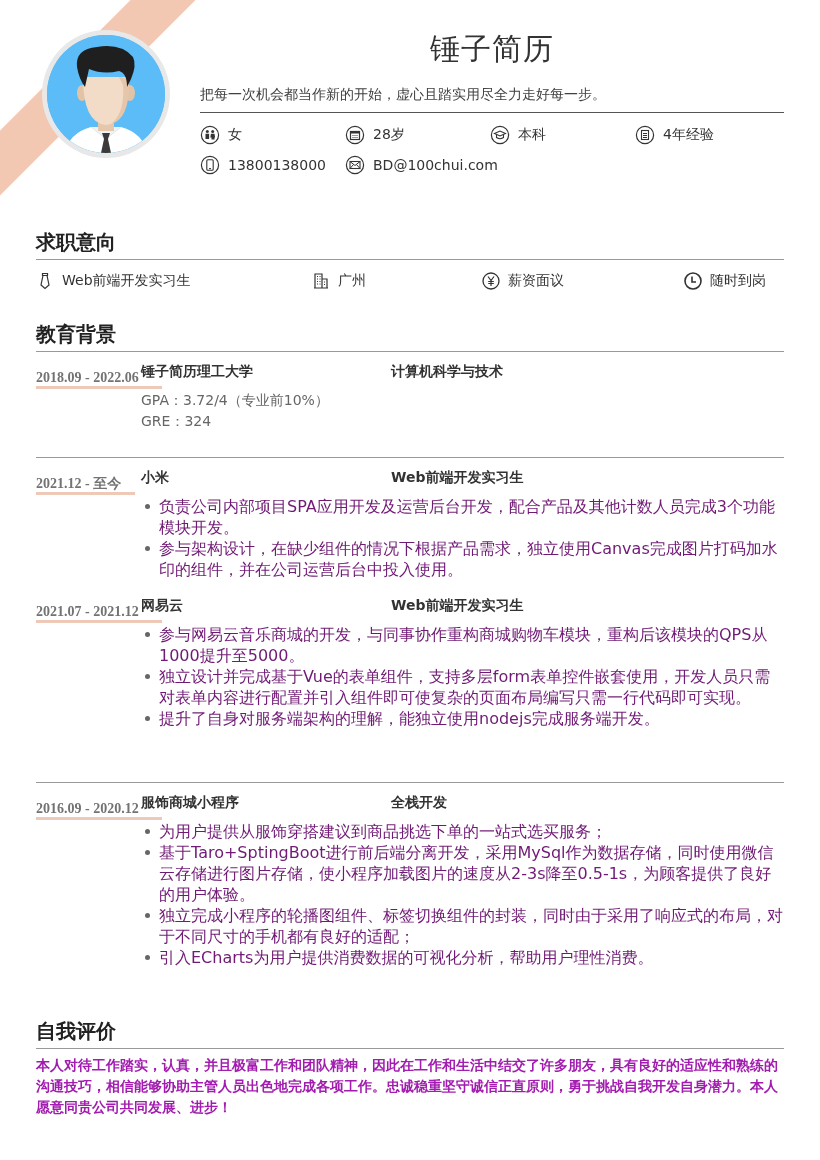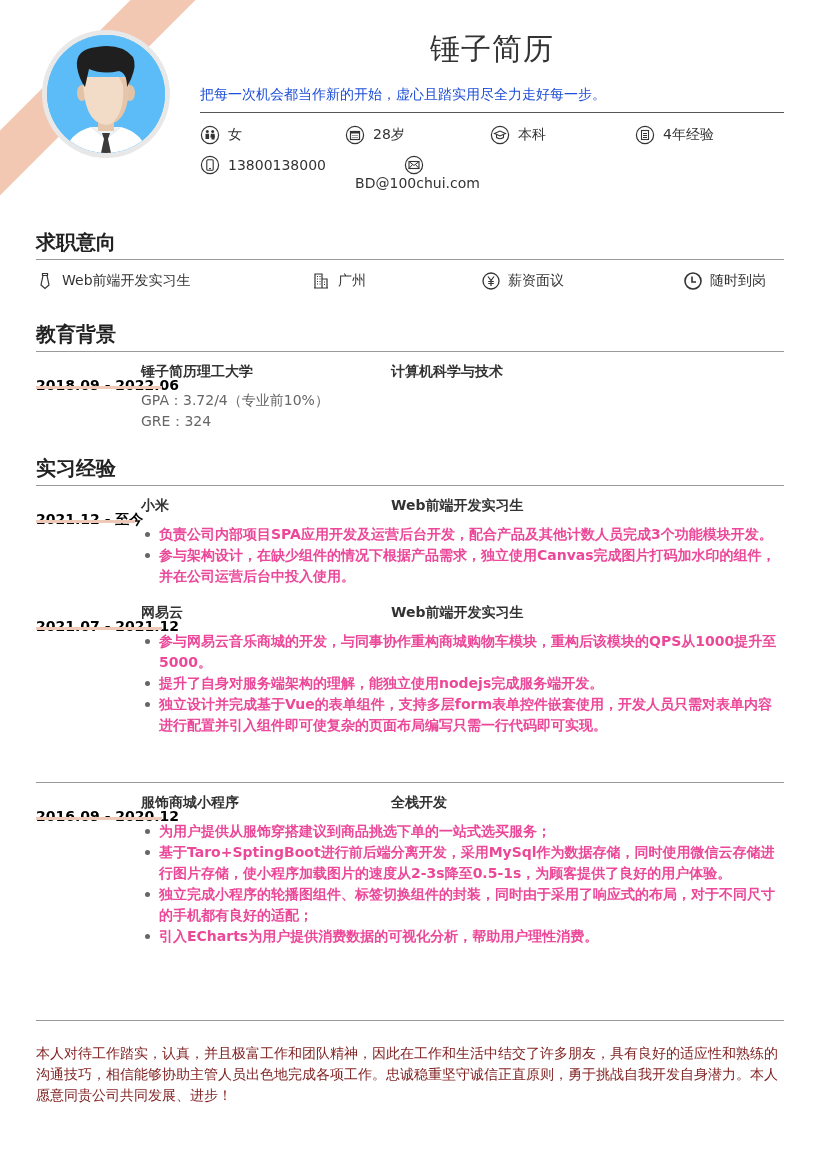--- a/index.html
+++ b/index.html
@@ -11,47 +11,47 @@
     background: #f3c8b3; transform: rotate(-45deg); transform-origin: center;
   }
   .avatar {
     position: absolute; left: 42px; top: 30px; width: 128px; height: 128px;
     border-radius: 50%; background: #e8e8e8; padding: 5px;
   }
   .avatar-inner { width: 118px; height: 118px; border-radius: 50%; overflow: hidden; background: #5bbcf7; }
 
   .header { position: absolute; left: 200px; top: 28px; width: 584px; }
   .name { font-size: 30px; color: #333; font-weight: normal; line-height: 42px; letter-spacing: 1px; text-align: center; }
-  .motto { font-size: 14px; color: #1d4ed8; margin-top: 14px; line-height: 20px; }
+  .motto { font-size: 14px; color: #404040; margin-top: 14px; line-height: 20px; }
   .header-line { border-top: 1px solid #555; margin-top: 8px; }
   .info-grid { margin-top: 12px; display: grid; grid-template-columns: 145px 145px 145px 149px; row-gap: 10px; }
   .info-item { display: flex; align-items: center; font-size: 14px; color: #333; height: 20px; }
   .info-item .ic { width: 20px; height: 20px; margin-right: 8px; flex-shrink: 0; }
-  .info-item.wide { grid-column: span 1; flex-direction: column; }
+  .info-item.wide { grid-column: span 1; }
 
   .section { position: absolute; left: 36px; width: 748px; }
   .sec-title { font-size: 20px; font-weight: bold; color: #222; line-height: 28px; }
   .sec-line { border-top: 1px solid #999; margin-top: 3px; }
 
   .intent-row { display: flex; align-items: center; margin-top: 11px; height: 20px; font-size: 14px; color: #333; }
   .intent-item { display: flex; align-items: center; }
   .intent-item .ic { width: 18px; height: 18px; margin-right: 8px; }
 
   .entry { position: relative; }
-  .entry-date { position: absolute; left: 0; top: 14px; font-size: 14px; font-weight: bold; color: #000000; line-height: 20px; }
+  .entry-date { position: absolute; left: 0; top: 7px; font-size: 14px; font-weight: bold; color: #737373; line-height: 20px; font-family: Liberation Serif, serif; }
   .entry-date-bar { position: absolute; left: 0; top: 25px; height: 3px; background: #efc9b7; }
   .entry-main { margin-left: 105px; }
   .entry-head { display: flex; font-size: 14px; font-weight: bold; color: #333; line-height: 20px; }
   .entry-org { width: 250px; }
   .entry-desc { font-size: 14px; color: #666; line-height: 21px; margin-top: 9px; }
   .bullets { list-style: none; margin-top: 9px; }
-  .bullets li { position: relative; padding-left: 18px; font-size: 14px; color: #ec4899; line-height: 21px; font-weight: bold; }
+  .bullets li { position: relative; padding-left: 18px; font-size: 16px; color: #701a75; line-height: 21px; }
   .bullets li::before { content: ""; position: absolute; left: 4px; top: 8px; width: 5px; height: 5px; border-radius: 50%; background: #666; }
 
-  .self-text { font-size: 14px; color: #7f1d1d; line-height: 21px; margin-top: 22px; }
+  .self-text { font-size: 14px; color: #a21caf; line-height: 21px; margin-top: 6px; font-weight: bold; }
 </style>
 </head>
 <body>
 
 <div class="diag-band"></div>
 
 <div class="avatar">
   <div class="avatar-inner">
     <svg width="118" height="118" viewBox="0 0 118 118">
       <rect width="118" height="118" fill="#5bbcf7"></rect>
@@ -179,21 +179,20 @@
       </div>
       <div class="entry-desc">
         <div>GPA：3.72/4（专业前10%）</div>
         <div>GRE：324</div>
       </div>
     </div>
   </div>
 </div>
 
 <div class="section" style="top:454px;">
-  <div class="sec-title">实习经验</div>
   <div class="sec-line"></div>
   <div class="entry" style="margin-top:9px;">
     <div class="entry-date">2021.12 - 至今</div>
     <div class="entry-date-bar" style="width:99px;"></div>
     <div class="entry-main">
       <div class="entry-head">
         <span class="entry-org">小米</span>
         <span>Web前端开发实习生</span>
       </div>
       <ul class="bullets">
@@ -205,22 +204,22 @@
   <div class="entry" style="margin-top:15px;">
     <div class="entry-date">2021.07 - 2021.12</div>
     <div class="entry-date-bar" style="width:126px;"></div>
     <div class="entry-main">
       <div class="entry-head">
         <span class="entry-org">网易云</span>
         <span>Web前端开发实习生</span>
       </div>
       <ul class="bullets">
         <li>参与网易云音乐商城的开发，与同事协作重构商城购物车模块，重构后该模块的QPS从1000提升至5000。</li>
+        <li>独立设计并完成基于Vue的表单组件，支持多层form表单控件嵌套使用，开发人员只需对表单内容进行配置并引入组件即可使复杂的页面布局编写只需一行代码即可实现。</li>
         <li>提升了自身对服务端架构的理解，能独立使用nodejs完成服务端开发。</li>
-        <li>独立设计并完成基于Vue的表单组件，支持多层form表单控件嵌套使用，开发人员只需对表单内容进行配置并引入组件即可使复杂的页面布局编写只需一行代码即可实现。</li>
       </ul>
     </div>
   </div>
 </div>
 
 <div class="section" style="top:779px;">
   <div class="sec-line"></div>
   <div class="entry" style="margin-top:9px;">
     <div class="entry-date">2016.09 - 2020.12</div>
     <div class="entry-date-bar" style="width:126px;"></div>
@@ -233,15 +232,16 @@
         <li>为用户提供从服饰穿搭建议到商品挑选下单的一站式选买服务；</li>
         <li>基于Taro+SptingBoot进行前后端分离开发，采用MySql作为数据存储，同时使用微信云存储进行图片存储，使小程序加载图片的速度从2-3s降至0.5-1s，为顾客提供了良好的用户体验。</li>
         <li>独立完成小程序的轮播图组件、标签切换组件的封装，同时由于采用了响应式的布局，对于不同尺寸的手机都有良好的适配；</li>
         <li>引入ECharts为用户提供消费数据的可视化分析，帮助用户理性消费。</li>
       </ul>
     </div>
   </div>
 </div>
 
 <div class="section" style="top:1017px;">
+  <div class="sec-title">自我评价</div>
   <div class="sec-line"></div>
   <div class="self-text">本人对待工作踏实，认真，并且极富工作和团队精神，因此在工作和生活中结交了许多朋友，具有良好的适应性和熟练的沟通技巧，相信能够协助主管人员出色地完成各项工作。忠诚稳重坚守诚信正直原则，勇于挑战自我开发自身潜力。本人愿意同贵公司共同发展、进步！</div>
 </div>
 
 </body></html>

